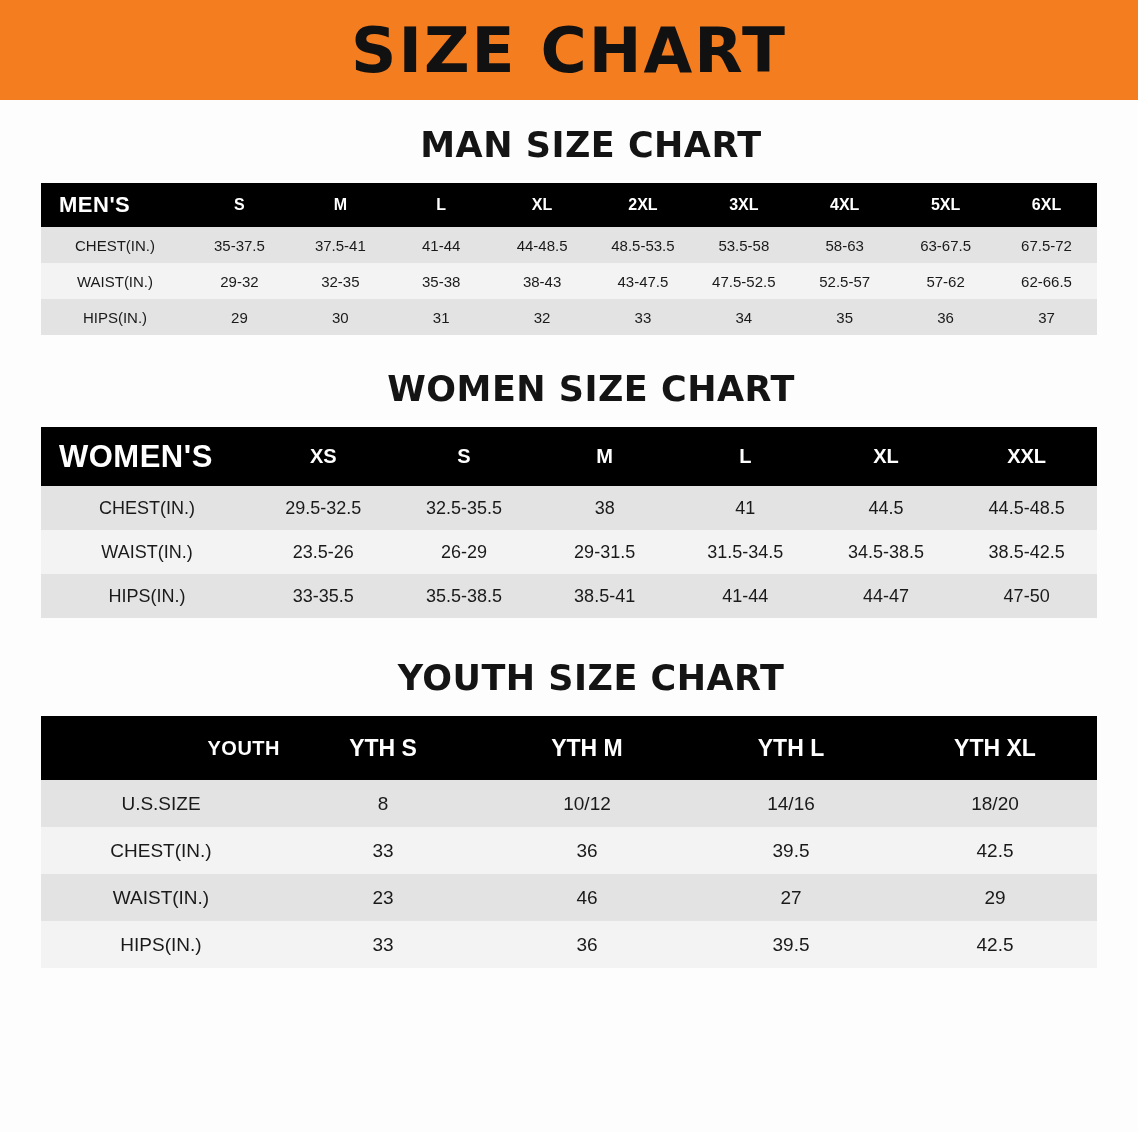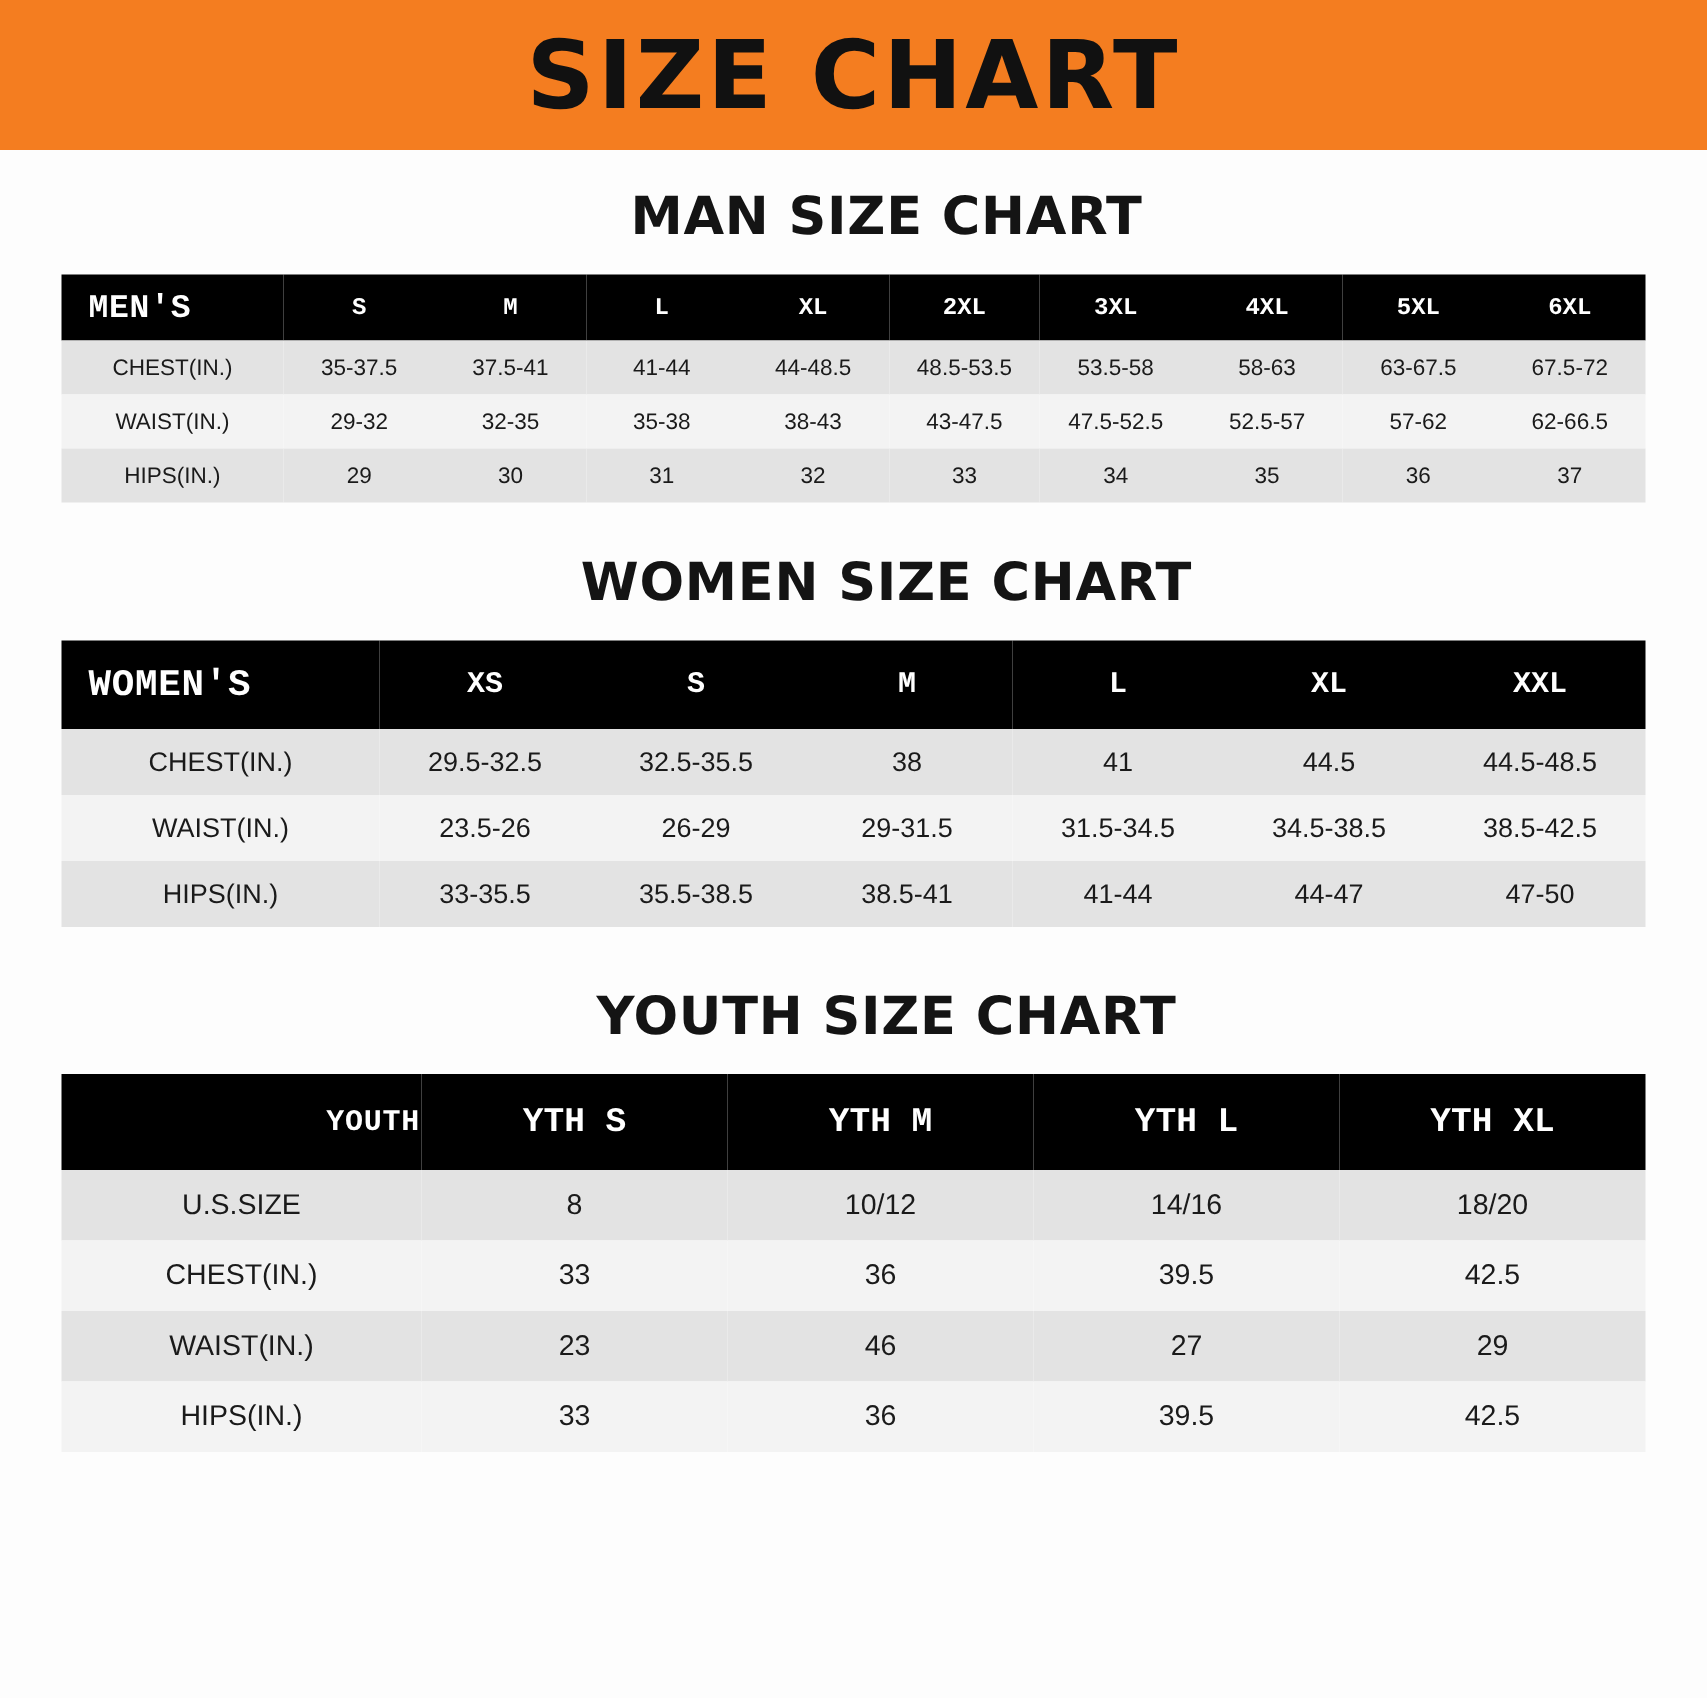--- a/index.html
+++ b/index.html
@@ -67,21 +67,21 @@
     font-family: "Liberation Sans", sans-serif;
     font-weight: normal;
     color: #1a1a1a;
     white-space: nowrap;
   }
   thead tr {
     background: #000000;
   }
   thead th {
     color: #ffffff;
-    font-family: Liberation Mono, monospace;
+    font-family: Liberation Sans, sans-serif;
     font-weight: bold;
   }
   .row-label {
     text-align: center;
   }
   .band-a { background: #e3e3e3; }
   .band-b { background: #f3f3f3; }
 
   
   #men-table { margin-top: 18px; }
@@ -95,21 +95,21 @@
   #men-table tbody td { font-size: 15px; height: 34px; }
   #men-table tbody td.row-label { font-size: 15px; }
   #men-table col.c0 { width: 148px; }
 
   
   #women-table { margin-top: 18px; }
   #women-table thead th { font-size: 20px; height: 57px; }
   #women-table thead th.corner {
     text-align: left;
     padding-left: 18px;
-    font-size: 25px;
+    font-size: 31px;
     letter-spacing: 0.5px;
   }
   #women-table tbody td { font-size: 18px; height: 42px; }
   #women-table col.c0 { width: 212px; }
 
   
   #youth-table { margin-top: 18px; }
   #youth-table thead th { font-size: 23px; height: 62px; }
   #youth-table thead th.corner {
     text-align: right;

